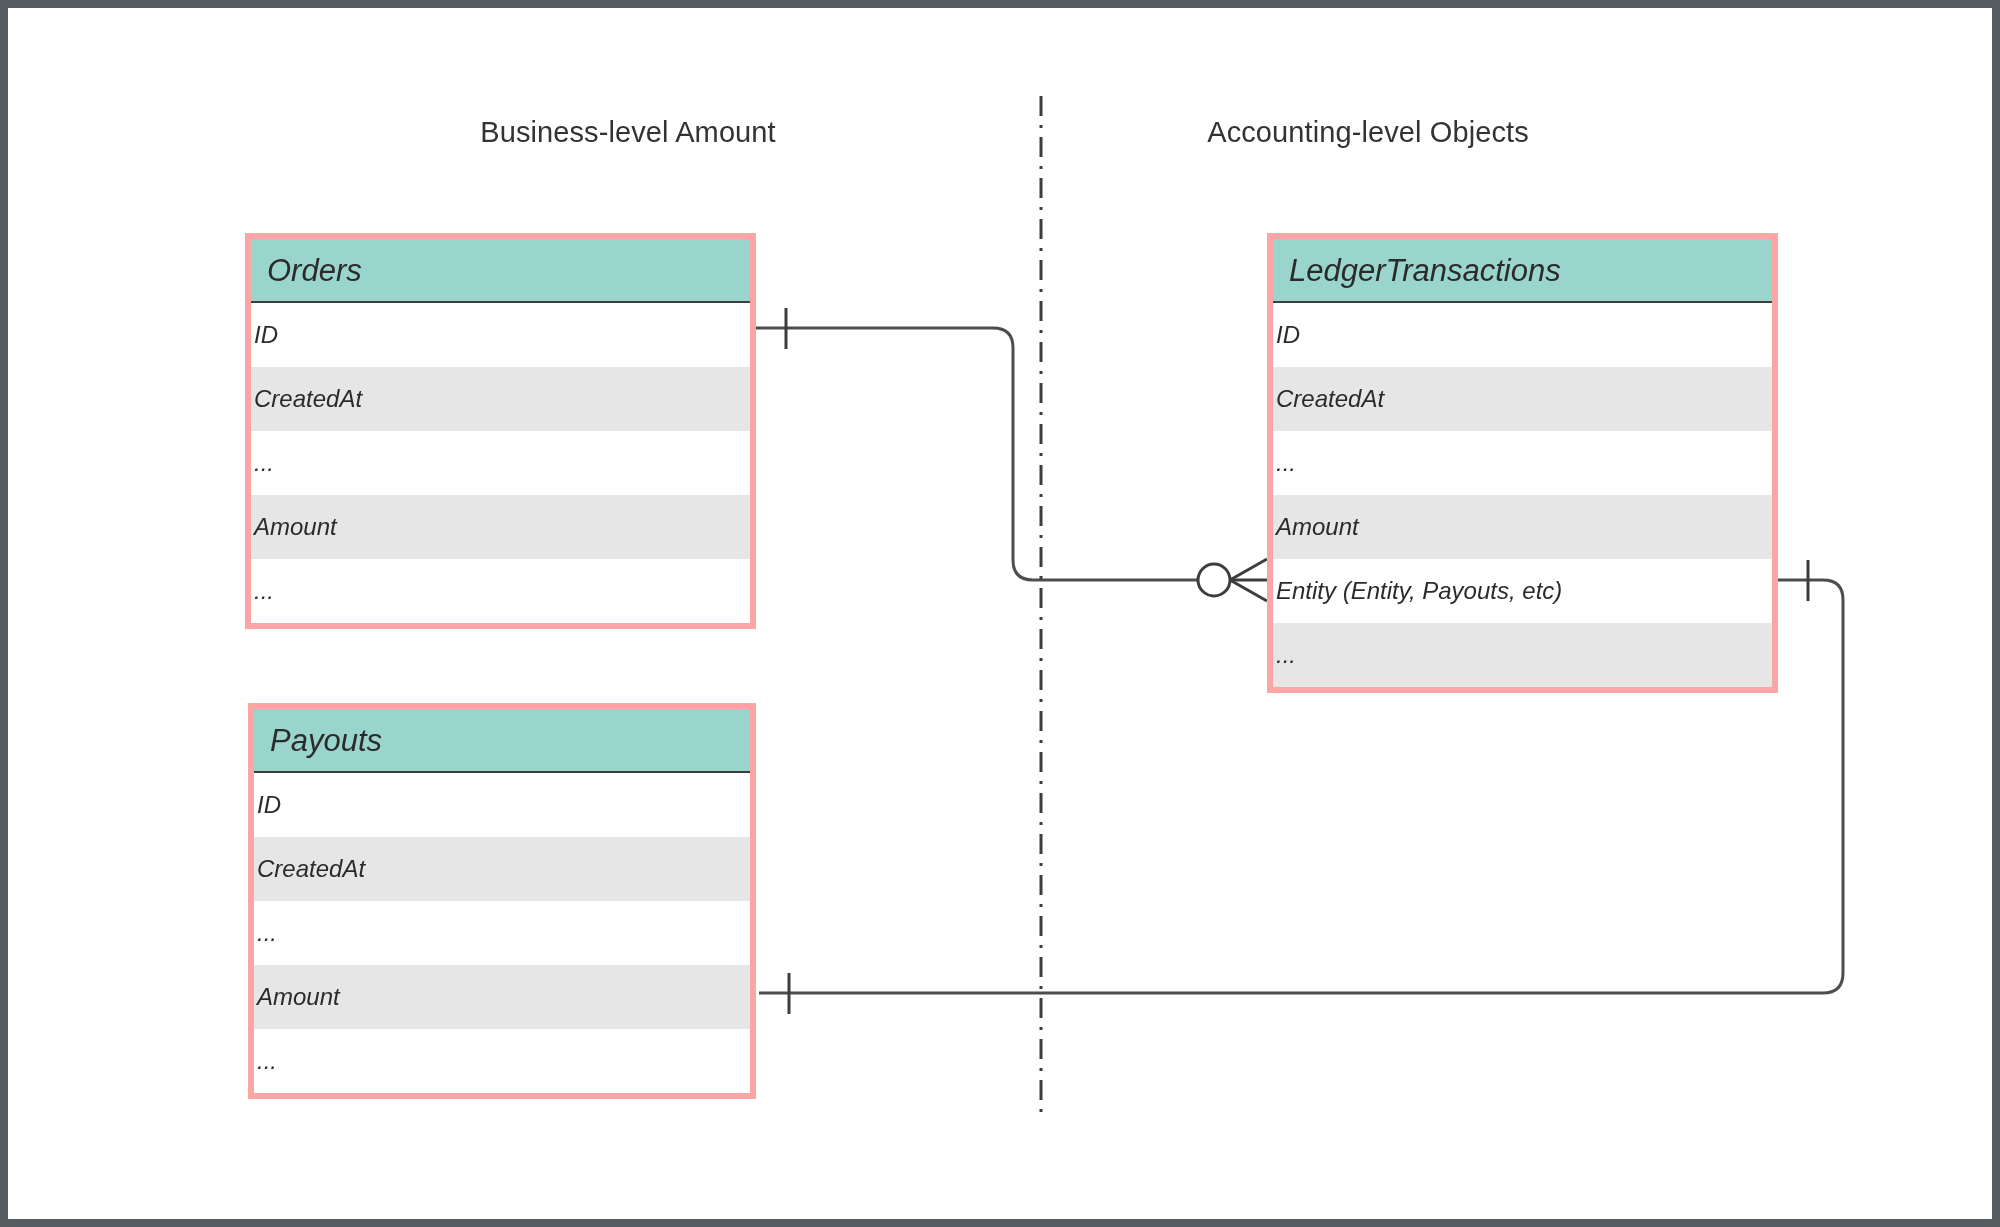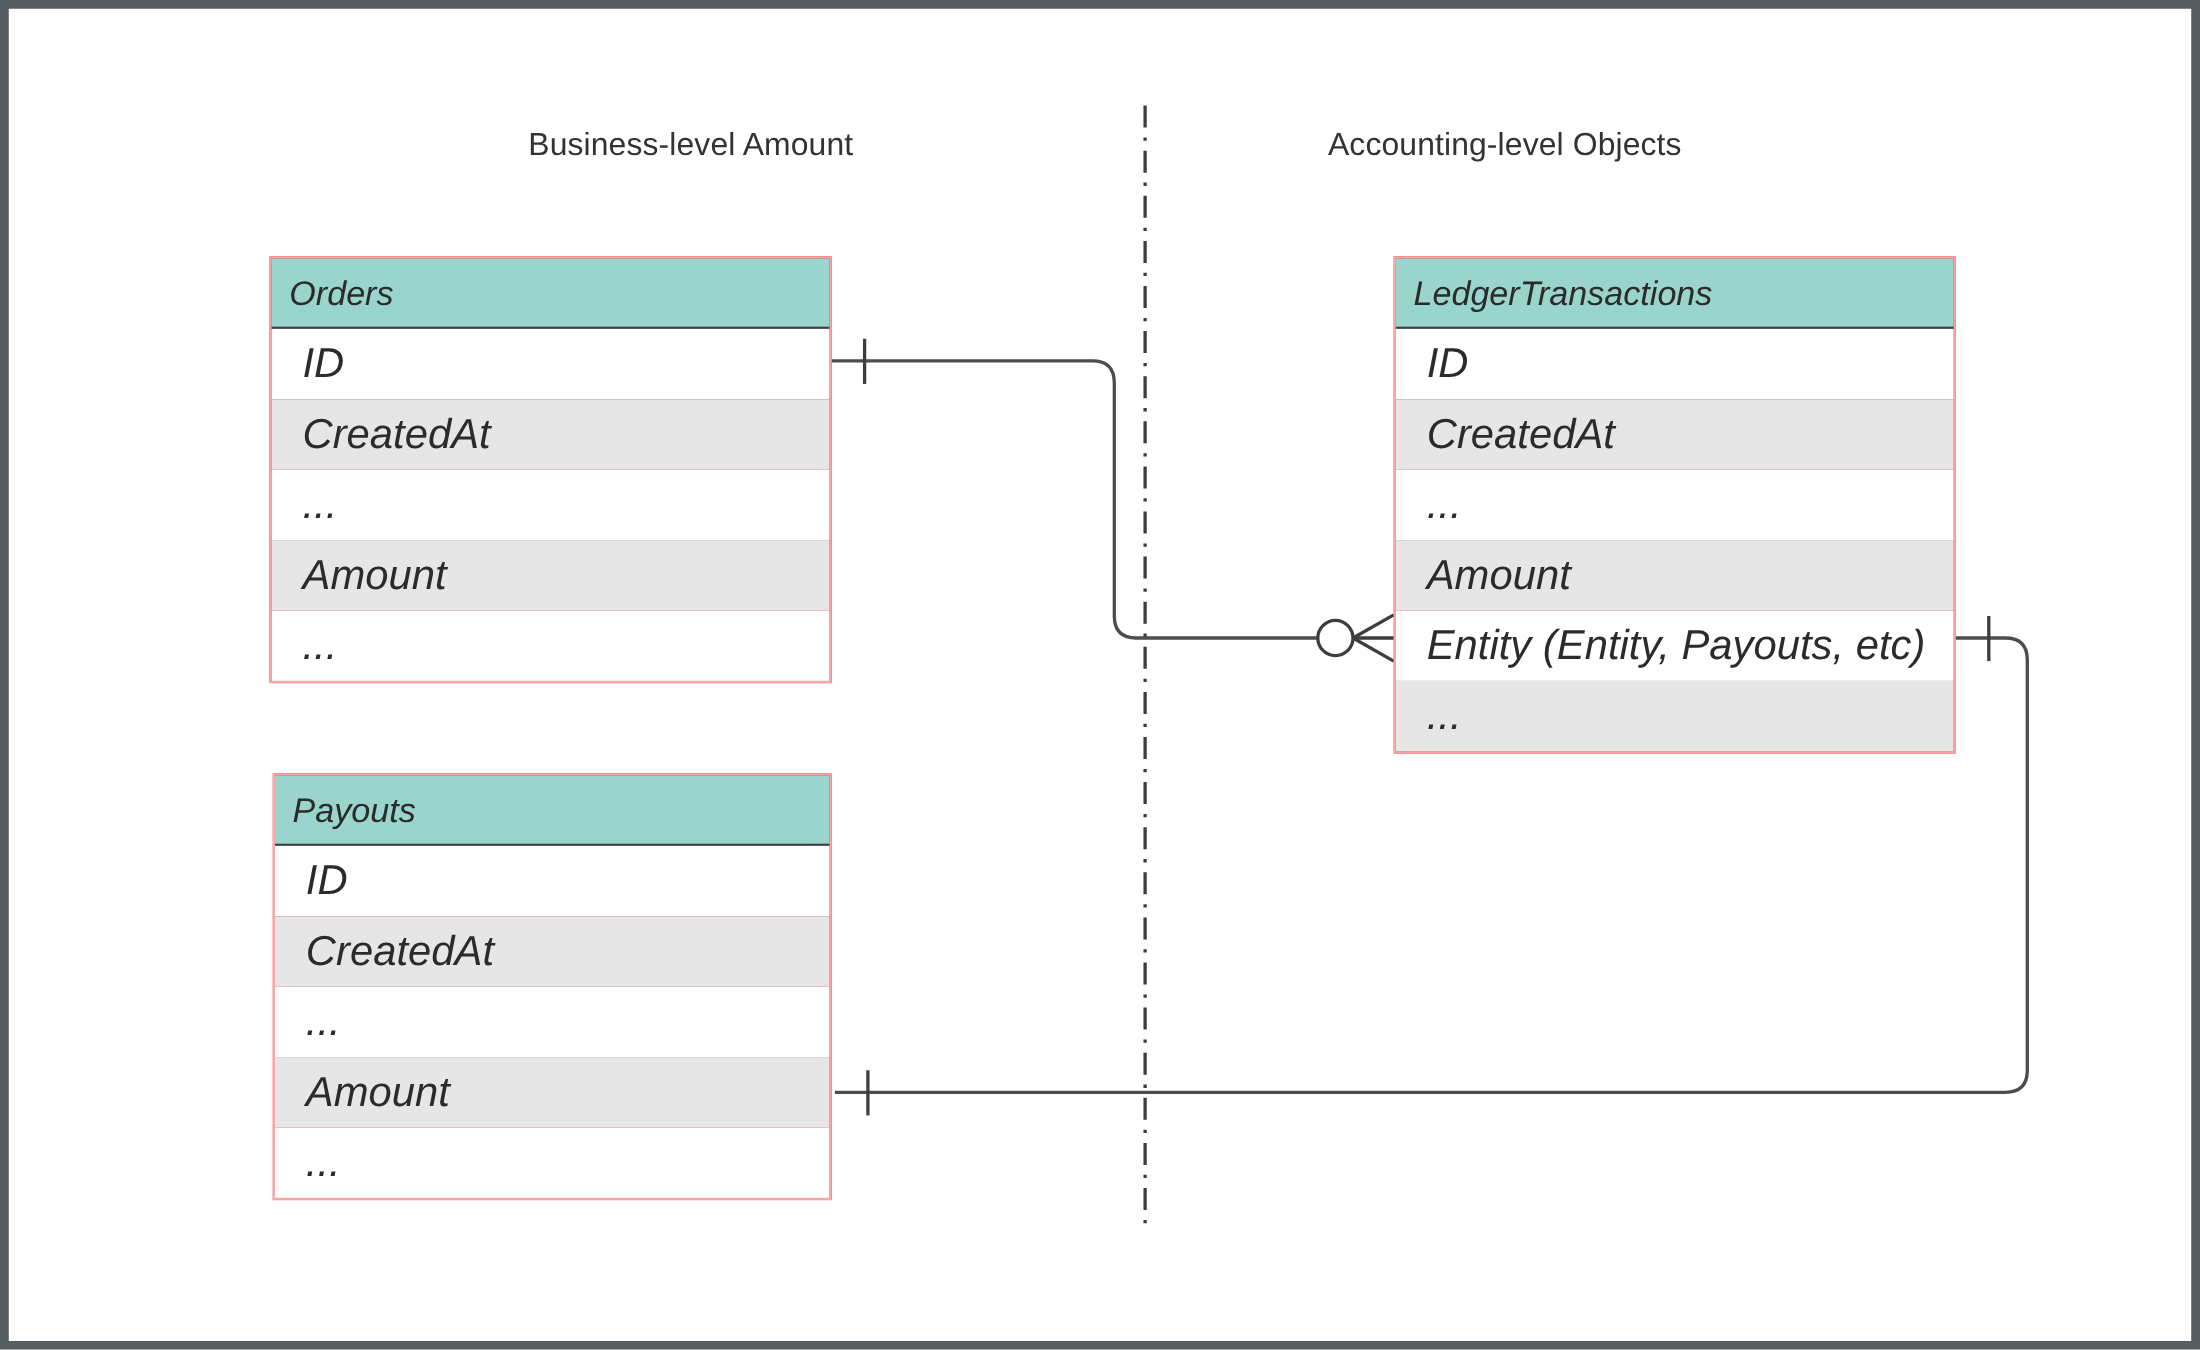--- a/index.html
+++ b/index.html
@@ -45,45 +45,45 @@
   #label-accounting {
     left: 1140px;
     top: 108px;
     width: 440px;
   }
 
   
   .entity {
     position: absolute;
     box-sizing: border-box;
-    border: 2px solid #fca5a5;
-    background: #b91c1c;
+    border: 6px solid #fca5a5;
+    background: #1d4ed8;
   }
   .entity-header {
     box-sizing: border-box;
     background: #9ad5cd;
     border-bottom: 2px solid #3d3d3d;
     height: 64px;
     line-height: 64px;
     padding-left: 16px;
     font-family: "Liberation Sans", sans-serif;
     font-style: italic;
     font-size: 31px;
     color: #2b2b2b;
     white-space: nowrap;
     overflow: hidden;
   }
   .entity-row {
     box-sizing: border-box;
     height: 64px;
     line-height: 64px;
-    padding-left: 28px;
+    padding-left: 3px;
     font-family: "Liberation Sans", sans-serif;
     font-style: italic;
-    font-size: 38px;
+    font-size: 24px;
     color: #2b2b2b;
     white-space: nowrap;
     overflow: hidden;
     background: #ffffff;
   }
   .entity-row.alt {
     background: #e6e6e6;
   }
 
   #entity-orders       { left: 237px; top: 225px; width: 511px; }

